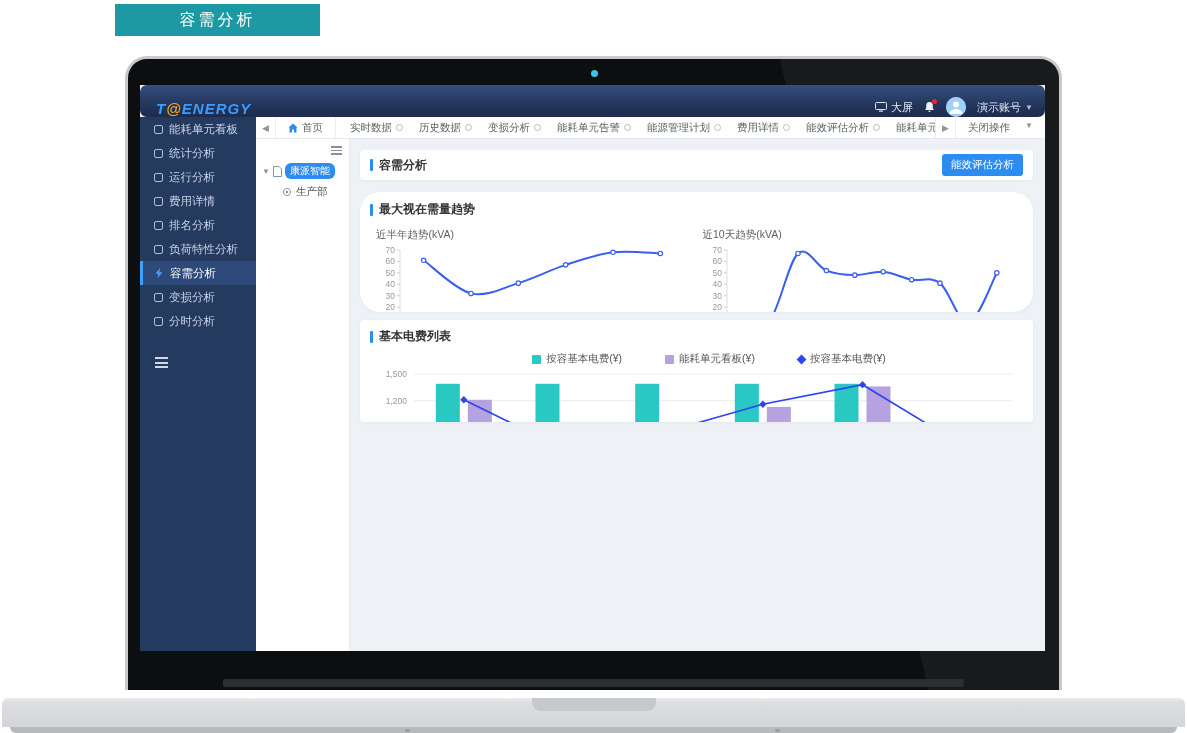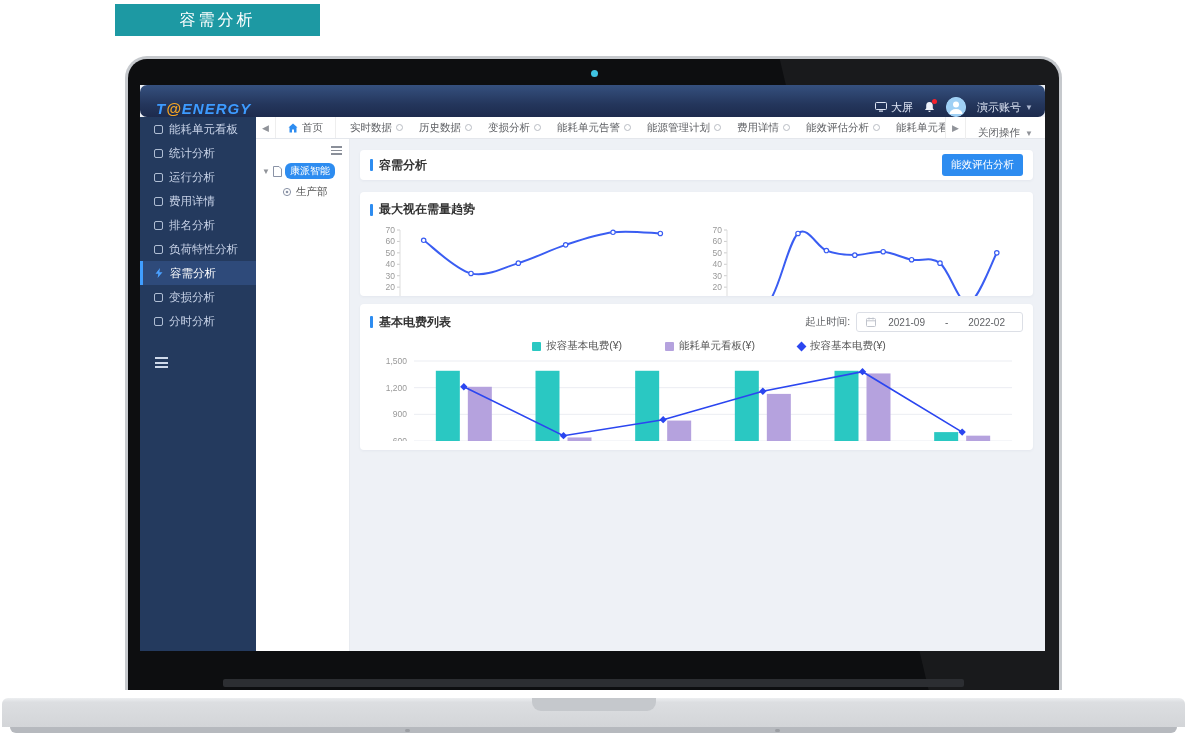--- a/index.html
+++ b/index.html
@@ -71,21 +71,21 @@
 
   .tabbar { height:22px; background:#fff; border-bottom:1px solid #e4e7ec; display:flex; align-items:center;
     font-size:10.5px; color:#606266; flex:none; }
   .tab-arrow { width:20px; text-align:center; color:#909399; font-size:9px; cursor:pointer;
     border-right:1px solid #eee; align-self:stretch; display:flex; align-items:center; justify-content:center; }
   .tab-home { display:flex; align-items:center; gap:4px; padding:0 12px; border-right:1px solid #eee;
     align-self:stretch; cursor:pointer; }
   .tabs-scroll { flex:1; display:flex; align-items:stretch; overflow:hidden; padding-left:6px;font-family:Liberation Mono, monospace; }
   .tab { display:flex; align-items:center; gap:4px; padding:0 8px; cursor:pointer; white-space:nowrap; }
   .tab .o { width:7px; height:7px; border:1px solid #b9bdc4; border-radius:50%; }
-  .tab-close-menu { display:flex; align-items:center; gap:5px; padding:16px 12px; border-left:1px solid #eee;
+  .tab-close-menu { display:flex; align-items:flex-start; gap:15px; padding:4px 12px; border-left:1px solid #eee;
     align-self:stretch; cursor:pointer; color:#606266; }
 
   .content { flex:1; display:flex; min-height:0; background:#eef1f6; }
 
   
   .tree-panel { width:94px; flex:none; background:#fff; border-right:1px solid #e8ebf0; padding:6px 4px 0 6px; position:relative; }
   .tree-burger { position:absolute; right:7px; top:7px; width:11px; cursor:pointer; }
   .tree-burger i { display:block; height:1.5px; background:#8a8f99; margin-bottom:2px; }
   .tree-root { display:flex; align-items:center; gap:3px; margin-top:18px; font-size:10.5px; }
   .tree-caret { color:#909399; font-size:8px; }
@@ -95,26 +95,26 @@
   
   .main-col { flex:1; min-width:0; padding:11px 12px 0 10px; overflow:hidden; }
   .card { background:#fff; border-radius:4px; box-shadow:0 1px 3px rgba(30,50,90,.05); }
   .sec-title { display:flex; align-items:center; gap:6px; font-size:12px; color:#333; font-weight:bold; }
   .sec-bar { width:3px; height:12px; background:#2d8cf0; border-radius:1px; }
 
   .header-card { height:30px; display:flex; align-items:center; padding:0 10px; margin-bottom:12px; }
   .btn-primary { margin-left:auto; background:#2d8cf0; color:#fff; font-size:10.5px;
     border:none; border-radius:3px; padding:4px 9px; cursor:pointer; }
 
-  .trend-card { height:104px; padding:9px 10px 0; margin-bottom:8px; overflow:hidden; }
+  .trend-card { height:120px; padding:9px 10px 0; margin-bottom:8px; overflow:hidden;border-radius:20px; }
   .trend-charts { display:flex; margin-top:4px; }
   .trend-chart { flex:1; min-width:0; }
   .chart-sub { font-size:10.5px; color:#5c6066; margin:6px 0 0 6px; }
 
-  .fees-card { height:146px; padding:8px 10px 0; overflow:hidden; }
+  .fees-card { height:102px; padding:8px 10px 0; overflow:hidden; }
   .fees-head { display:flex; align-items:center; }
   .date-ctrl { margin-left:auto; display:flex; align-items:center; }
   .date-label { font-size:10.5px; color:#606266; margin-right:6px; font-weight:normal; }
   .date-box { display:flex; align-items:center; gap:4px; border:1px solid #dcdfe6; border-radius:3px;
     height:20px; padding:0 9px; background:#fff; font-size:10px; color:#606266; cursor:pointer; }
   .date-box span { padding:0 8px; }
   .legend-row { display:flex; justify-content:center; align-items:center; gap:18px; margin-top:7px; font-size:10.5px; color:#555; }
   .legend-item { display:flex; align-items:center; gap:5px; cursor:pointer;margin-left:25px; }
   .lg-sq { width:9px; height:9px; border-radius:1px; }
   .lg-diamond { width:7px; height:7px; transform:rotate(45deg); }
@@ -298,20 +298,21 @@
               <button class="btn-primary">能效评估分析</button>
             </div>
 
             <div class="card trend-card">
               <div class="sec-title">
                   <span class="sec-bar"></span>
                   <span>最大视在需量趋势</span>
                 </div>
               <div class="trend-charts">
                 <div class="trend-chart">
+                  <div class="chart-sub">近半年趋势(kVA)</div>
                   <svg id="chart-halfyear" width="322" height="106">
                       <text x="25" y="91" font-size="8.5" fill="#999" text-anchor="end">0</text>
                       <line x1="27" y1="88" x2="30" y2="88" stroke="#ccc" stroke-width="1"></line>
                       <text x="25" y="79.57142857142857" font-size="8.5" fill="#999" text-anchor="end">10</text>
                       <line x1="27" y1="76.57142857142857" x2="30" y2="76.57142857142857" stroke="#ccc" stroke-width="1"></line>
                       <text x="25" y="68.14285714285714" font-size="8.5" fill="#999" text-anchor="end">20</text>
                       <line x1="27" y1="65.14285714285714" x2="30" y2="65.14285714285714" stroke="#ccc" stroke-width="1"></line>
                       <text x="25" y="56.71428571428571" font-size="8.5" fill="#999" text-anchor="end">30</text>
                       <line x1="27" y1="53.71428571428571" x2="30" y2="53.71428571428571" stroke="#ccc" stroke-width="1"></line>
                       <text x="25" y="45.285714285714285" font-size="8.5" fill="#999" text-anchor="end">40</text>
@@ -333,20 +334,21 @@
                       <path d="M53.66666666666667,18.285714285714285C61.6,23.8,85.2,47.6,101.0,51.4C116.8,55.2,132.6,45.9,148.3,41.1C164.1,36.4,179.9,28.0,195.7,22.9C211.4,17.7,227.2,12.2,243.0,10.3C258.8,8.4,282.4,11.2,290.3,11.4" fill="none" stroke="#3a5df2" stroke-width="2" stroke-linecap="round"></path>
                       <circle cx="53.66666666666667" cy="18.285714285714285" r="2.2" fill="#fff" stroke="#3a5df2" stroke-width="1.2"></circle>
                       <circle cx="101" cy="51.42857142857142" r="2.2" fill="#fff" stroke="#3a5df2" stroke-width="1.2"></circle>
                       <circle cx="148.33333333333331" cy="41.142857142857146" r="2.2" fill="#fff" stroke="#3a5df2" stroke-width="1.2"></circle>
                       <circle cx="195.66666666666666" cy="22.857142857142858" r="2.2" fill="#fff" stroke="#3a5df2" stroke-width="1.2"></circle>
                       <circle cx="243" cy="10.285714285714285" r="2.2" fill="#fff" stroke="#3a5df2" stroke-width="1.2"></circle>
                       <circle cx="290.3333333333333" cy="11.428571428571429" r="2.2" fill="#fff" stroke="#3a5df2" stroke-width="1.2"></circle>
                     </svg>
                 </div>
                 <div class="trend-chart">
+                  <div class="chart-sub">近10天趋势(kVA)</div>
                   <svg id="chart-tendays" width="322" height="106">
                       <text x="25" y="91" font-size="8.5" fill="#999" text-anchor="end">0</text>
                       <line x1="27" y1="88" x2="30" y2="88" stroke="#ccc" stroke-width="1"></line>
                       <text x="25" y="79.57142857142857" font-size="8.5" fill="#999" text-anchor="end">10</text>
                       <line x1="27" y1="76.57142857142857" x2="30" y2="76.57142857142857" stroke="#ccc" stroke-width="1"></line>
                       <text x="25" y="68.14285714285714" font-size="8.5" fill="#999" text-anchor="end">20</text>
                       <line x1="27" y1="65.14285714285714" x2="30" y2="65.14285714285714" stroke="#ccc" stroke-width="1"></line>
                       <text x="25" y="56.71428571428571" font-size="8.5" fill="#999" text-anchor="end">30</text>
                       <line x1="27" y1="53.71428571428571" x2="30" y2="53.71428571428571" stroke="#ccc" stroke-width="1"></line>
                       <text x="25" y="45.285714285714285" font-size="8.5" fill="#999" text-anchor="end">40</text>
@@ -384,34 +386,20 @@
                 </div>
               </div>
             </div>
 
             <div class="card fees-card">
               <div class="fees-head">
                 <div class="sec-title">
                     <span class="sec-bar"></span>
                     <span>基本电费列表</span>
                   </div>
-                <div class="date-ctrl">
-                  <span class="date-label">起止时间:</span>
-                  <div class="date-box">
-                    <svg width="10" height="10" viewBox="0 0 10 10">
-                        <rect x="0.5" y="1.5" width="9" height="8" rx="1" fill="none" stroke="#c0c4cc"></rect>
-                        <line x1="0.5" y1="3.8" x2="9.5" y2="3.8" stroke="#c0c4cc"></line>
-                        <line x1="3" y1="0.5" x2="3" y2="2.5" stroke="#c0c4cc"></line>
-                        <line x1="7" y1="0.5" x2="7" y2="2.5" stroke="#c0c4cc"></line>
-                      </svg>
-                    <span>2021-09</span>
-                    <span>-</span>
-                    <span>2022-02</span>
-                  </div>
-                </div>
               </div>
               <div class="legend-row" id="fees-legend">
                   <div class="legend-item">
                     <span class="lg-sq" style="background:#2ac8c2"></span>
                     <span>按容基本电费(¥)</span>
                   </div>
                   <div class="legend-item">
                     <span class="lg-sq" style="background:#b5a2de"></span>
                     <span>能耗单元看板(¥)</span>
                   </div>

